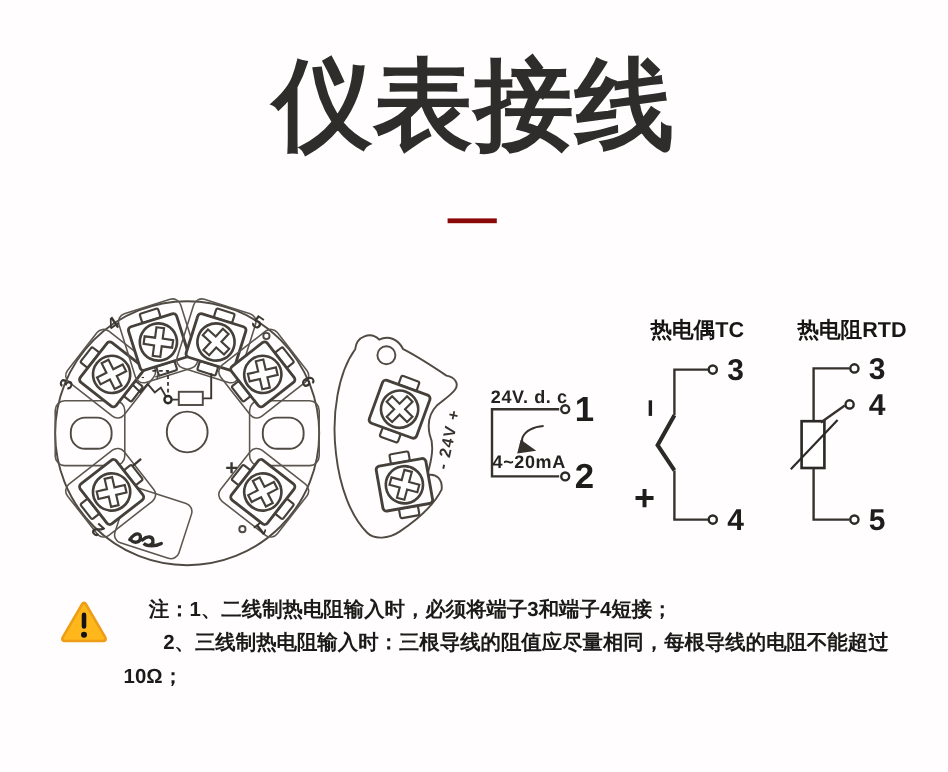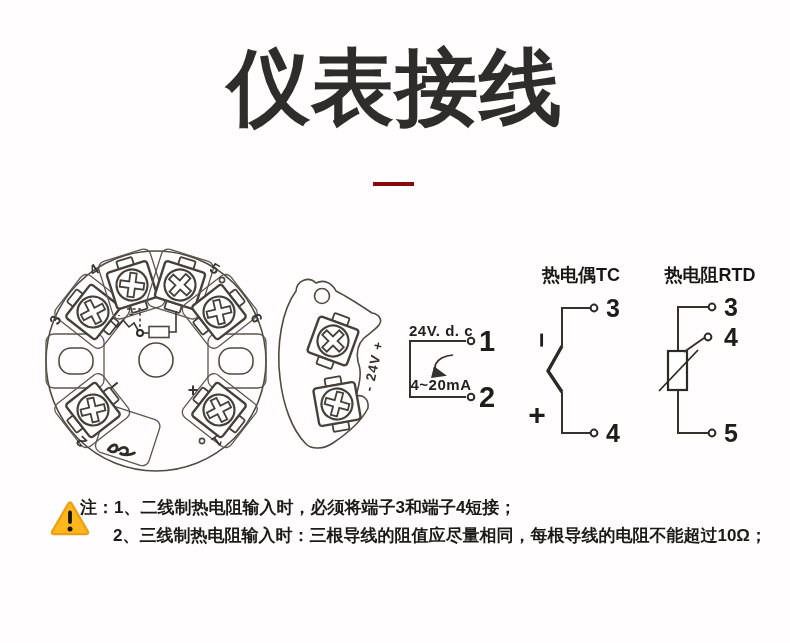--- a/index.html
+++ b/index.html
@@ -25,22 +25,22 @@
   .dlabel{font-size:15px;font-weight:600;fill:#242220;text-anchor:middle;letter-spacing:.5px;}
   .dtitle{font-size:18px;font-weight:bold;fill:#171614;text-anchor:middle;}
   .tiny{font-size:8px;font-weight:600;fill:#3a3733;text-anchor:middle;}
   .sidetxt{font-size:13.5px;font-weight:600;fill:#35322e;text-anchor:middle;letter-spacing:1px;}
   .polar{font-size:18px;font-weight:bold;fill:#3a3733;text-anchor:middle;}
   
   .notes{position:absolute;top:494px;left:0;width:790px;}
   .warn-icon{position:absolute;left:50px;top:6px;}
   .notes-text{position:absolute;left:80px;top:0;width:692px;font-size:17px;line-height:28px;
               font-weight:600;color:#1b1a18;}
-  .note-first{display:block;}
-  .note-follow{display:block;text-indent:33px;}
+  .note-first{display:block;margin-left:44px;}
+  .note-follow{display:block;text-indent:33px;margin-left:23px;}
 </style>
 </head>
 <body>
 
 <div class="page">
 
   <div class="title">仪表接线</div>
   <div class="divider"></div>
 
   <svg class="diagram-svg" width="790" height="240" viewBox="0 243 790 240">

